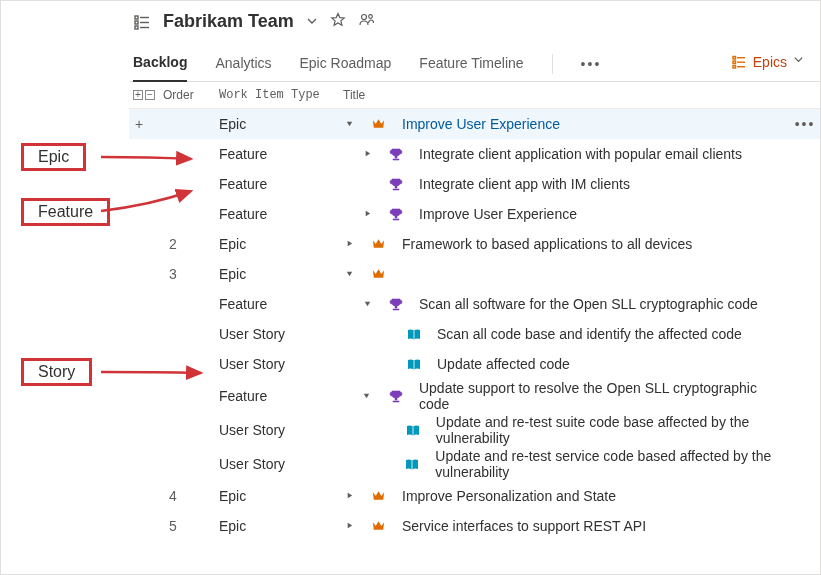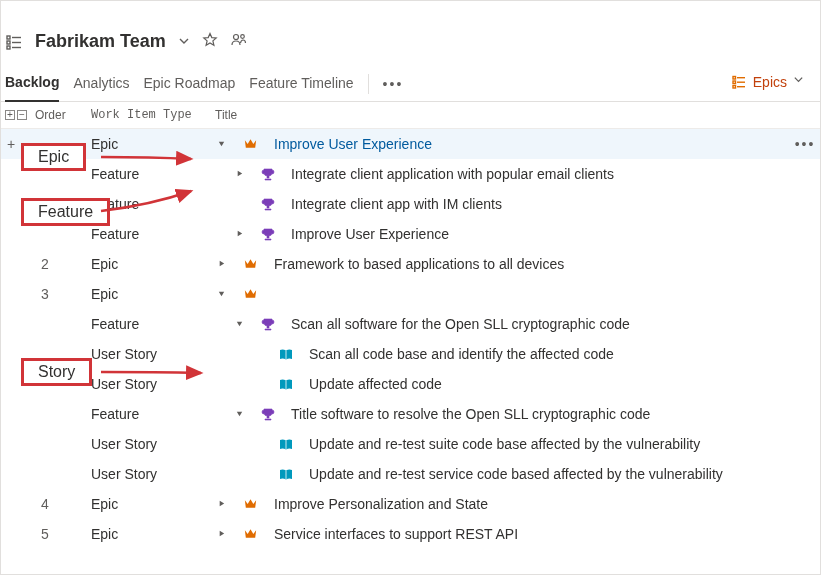--- a/index.html
+++ b/index.html
@@ -9,40 +9,41 @@
     font-size: 14px;
     color: #323130;
     background: #fff;
     width: 821px;
     height: 575px;
     overflow: hidden;
     border: 1px solid #e1dfdd;
     position: relative;
   }
   .content {
-    padding-top: 26px;
+    margin-left: 128px;
+    padding-top: 6px;
   }
   .header {
     display: flex;
     align-items: center;
     gap: 12px;
     padding: 4px 0 14px 4px;
   }
   .team-icon svg { display: block; }
   .team-name {
     font-size: 18px;
     font-weight: 600;
     color: #323130;
   }
   .chev { color: #605e5c; }
   .header-icon { color: #605e5c; cursor: pointer; }
   .tabs {
     display: flex;
     align-items: center;
-    gap: 14px;
+    gap: 28px;
     border-bottom: 1px solid #e1dfdd;
     padding-left: 4px;
     position: relative;
   }
   .tab {
     padding: 8px 0 10px 0;
     color: #605e5c;
     cursor: pointer;
   }
   .tab.active {
@@ -366,21 +367,21 @@
         <span class="c-type">Feature</span>
         <span class="c-title" style="padding-left:18px">
           <span class="caret"><svg width="9" height="9" viewBox="0 0 10 10">
               <path d="M2 3 L8 3 L5 8 Z" fill="#605e5c"></path>
             </svg></span>
           <span class="wi-icon">
             <svg width="14" height="14" viewBox="0 0 14 14">
               <path d="M3 2 L11 2 L11 6 Q11 9 7 9 Q3 9 3 6 Z M6 9 L8 9 L8 11 L6 11 Z M4 12 L10 12 L10 13 L4 13 Z M3 3 Q1 3 1 5 Q1 7 3 7 M11 3 Q13 3 13 5 Q13 7 11 7" fill="#7b3db8" stroke="#7b3db8" stroke-width="0.6"></path>
             </svg>
           </span>
-          <span>Title software to resolve the Open SLL cryptographic code</span>
+          <span>Update support to resolve the Open SLL cryptographic code</span>
         </span>
         <span class="c-more"></span>
       </div>
       <div class="row">
         <span class="c-expand"></span>
         <span class="c-order"></span>
         <span class="c-type">User Story</span>
         <span class="c-title" style="padding-left:36px">
           <span class="caret"></span>
           <span class="wi-icon">

